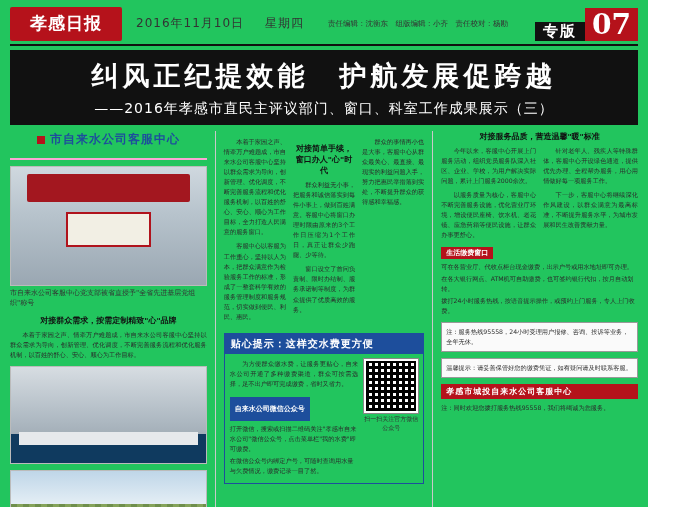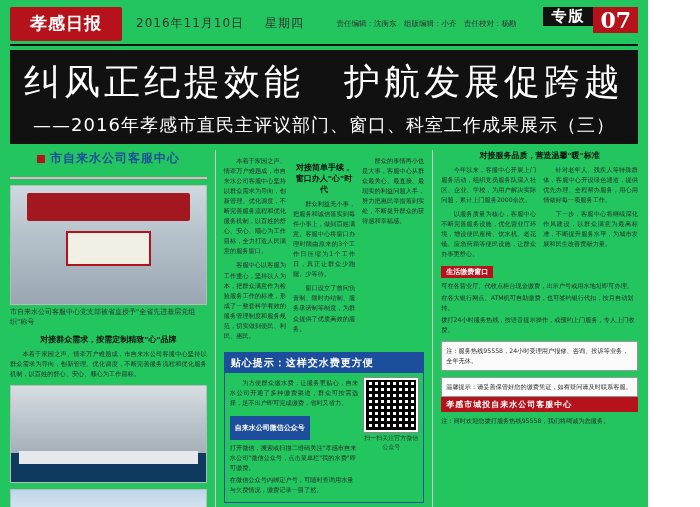--- a/index.html
+++ b/index.html
@@ -40,52 +40,52 @@
     letter-spacing:1px;
   }
   .mast-date span { margin-right:16px; }
   .mast-editors {
     margin-left:auto;
     font-size:7.5px; color:#333;
     margin-right:27px;
     white-space:nowrap;
   }
   .special-block {
-    display:flex; align-items:flex-start; height:34px;
+    display:flex; align-items:flex-end; height:34px;
   }
   .special-label {
     background:#111; color:#fff;
     font-size:15px; font-weight:bold;
     padding:0 8px;
     display:flex; align-items:center;
     letter-spacing:2px;
   }
   .special-num {
     background:#b5121b; color:#fff;
     font-family:"DejaVu Serif", serif;
-    font-size:22px; font-weight:bold;
+    font-size:28px; font-weight:bold;
     padding:0 7px;
     display:flex; align-items:center;
   }
 
   
   .headline-band {
     background:#111;
     color:#fff;
     margin-top:4px;
     padding:8px 0 7px 0;
     text-align:center;
   }
   .headline-main {
     font-family:"DejaVu Serif", serif;
-    font-size:36px; font-weight:normal;
+    font-size:27px; font-weight:bold;
     letter-spacing:4px;
   }
   .headline-sub {
-    font-size:18px;
+    font-size:14px;
     margin-top:6px;
     letter-spacing:1px;
   }
 
   
   .body-wrap {
     display:flex;
     margin-top:6px;
     height:432px;
   }
@@ -216,21 +216,21 @@
   .r-sub {
     font-weight:bold; font-size:8px; text-align:center;
     margin:0 0 4px 0; font-family:"DejaVu Serif", serif;
   }
   .note-box {
     border:1px solid #999; padding:4px; margin-top:6px;
     font-size:6.2px; line-height:1.6; color:#2a2a2a; background:#fafafa;
   }
   .red-bar {
     background:#b5121b; color:#fff; font-size:8px; font-weight:bold;
-    padding:2px 5px; letter-spacing:1px;
+    padding:2px 5px; margin-top:6px; letter-spacing:1px;
   }
   .two-col-txt { column-count:2; column-gap:7px; }
 </style>
 </head>
 <body>
 
 <div class="page">
 
   <div class="masthead">
     <div class="logo">孝感日报</div>

